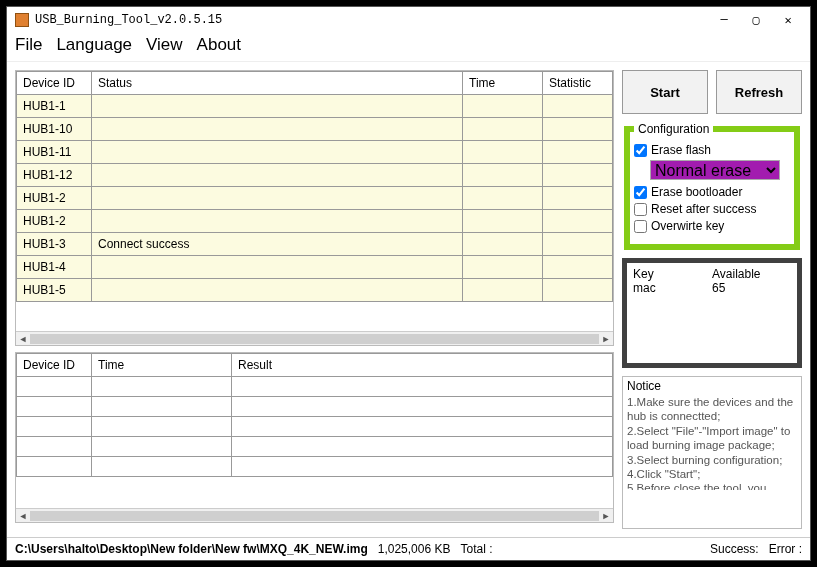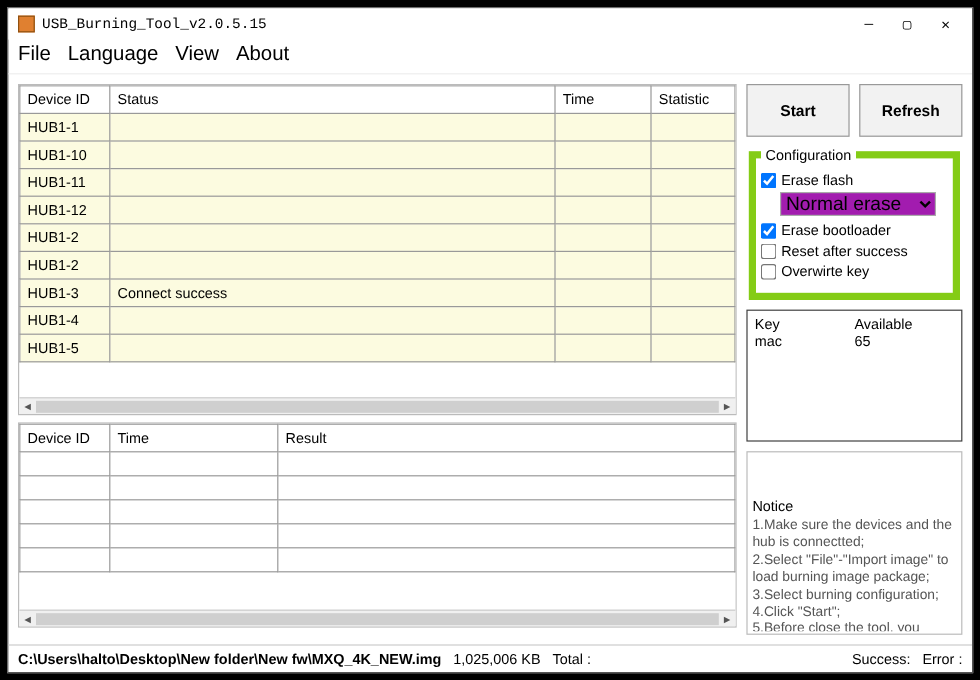--- a/index.html
+++ b/index.html
@@ -117,38 +117,37 @@
   fieldset.config legend { padding: 0 4px; }
   .cfg-row { display:flex; align-items:flex-end; gap:4px; margin: 3px 0; }
   .cfg-row input[type=checkbox] { margin:0; }
   .cfg-select-wrap { margin: 3px 0 5px 16px; }
   select.cfg-select {
     width: 130px; height: 20px; font-size:16px;
     border:1px solid #aaa; background: #a21caf;
   }
 
   .key-box {
-    border: 1px solid #404040;
+    border: 5px solid #404040;
     height: 110px;
     padding: 4px 6px;
     font-size: 12px;
     display:flex;flex-direction:column;
   }
   .key-head { display:flex; }
   .key-head .kcol { flex:1; }
   .key-row { display:flex; }
   .key-row .kcol { flex:1; }
 
   .notice-box {
     border: 1px solid #bbb;
     flex:1;
     padding: 2px 4px;
     display:flex;flex-direction:column;
     overflow:hidden;
-    justify-content:flex-end;
   }
   .notice-title { font-size:12px; margin-bottom:2px; }
   .notice-body {
     font-size:11.5px;
     line-height: 1.25;
     color:#555;
     overflow:hidden;
     height: 95px;
   }
 

